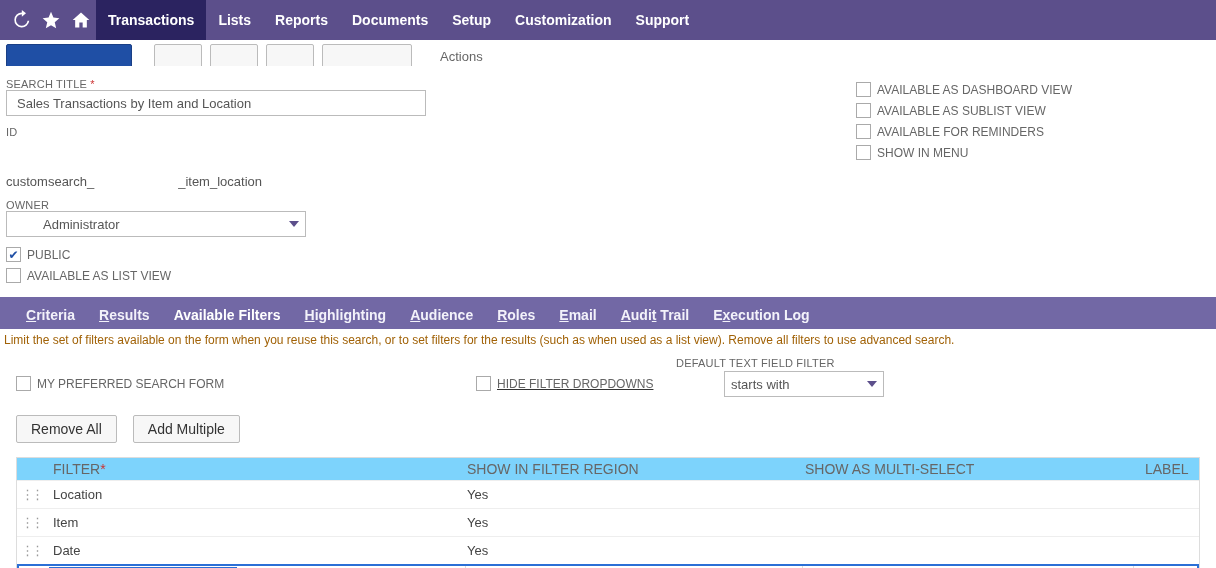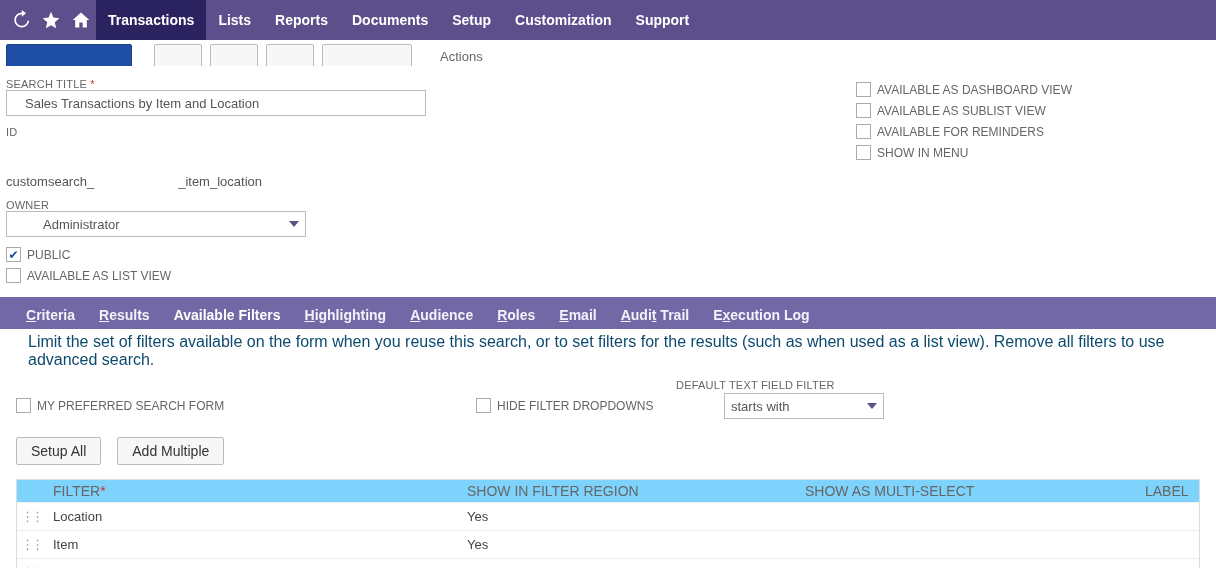--- a/index.html
+++ b/index.html
@@ -70,21 +70,21 @@
     font-size: 11px;
     letter-spacing: 0.2px;
     color: #666;
     text-transform: uppercase;
   }
   .req { color: #c33; }
   .text-input {
     width: 420px;
     height: 26px;
     border: 1px solid #bbb;
-    padding: 2px 18px;
+    padding: 2px 10px;
     font-size: 13px;
     color: #555;
   }
   .id-row {
     display: flex; align-items: center;
     font-size: 13px; color: #555; margin-top: 36px;
   }
   .id-prefix { margin-right: 4px; }
   .id-suffix { margin-left: 80px; }
   .select {
@@ -144,30 +144,30 @@
   .tabbar .tab.active::after {
     content: "";
     position: absolute;
     left: 50%; transform: translateX(-50%);
     bottom: -6px;
     border-left: 6px solid transparent;
     border-right: 6px solid transparent;
     border-bottom: 6px solid #fff;
   }
   .tab-desc {
-    font-size: 16px;
-    color: #0c4a6e;
-    padding: 4px 16px 8px 28px;
+    font-size: 12px;
+    color: #a16207;
+    padding: 4px 16px 8px 4px;
   }
   .tab-options {
     display: flex; align-items: flex-end;
     padding: 2px 16px 14px 16px;
   }
   .tab-options .opt-left { width: 460px;}
-  .tab-options .opt-mid { width: 200px; }
+  .tab-options .opt-mid { width: 200px; text-decoration: underline; }
   .tab-options .opt-right { }
   .tab-options .field-label { margin-bottom: 2px; }
   .small-select {
     width: 160px; height: 26px;
     border: 1px solid #bbb;
     padding: 2px 6px;
     display: flex; align-items: center; justify-content: space-between;
     color: #555; font-size: 13px; margin-left: 48px;
   }
   .btn-row { padding: 4px 16px 10px 16px; display: flex; }
@@ -346,21 +346,21 @@
   <div class="opt-right">
     <div class="field-label">DEFAULT TEXT FIELD FILTER</div>
     <div class="small-select">
       <span>starts with</span>
       <span class="caret-down"></span>
     </div>
   </div>
 </div>
 
 <div class="btn-row">
-  <button class="btn">Setup All</button>
+  <button class="btn">Remove All</button>
   <button class="btn">Add Multiple</button>
 </div>
 
 <div class="grid">
   <div class="grid-header">
     <div class="col-handle"></div>
     <div class="col-filter"><span>FILTER</span><span class="req">*</span></div>
     <div class="col-region">SHOW IN FILTER REGION</div>
     <div class="col-multi">SHOW AS MULTI-SELECT</div>
     <div class="col-label">LABEL</div>

